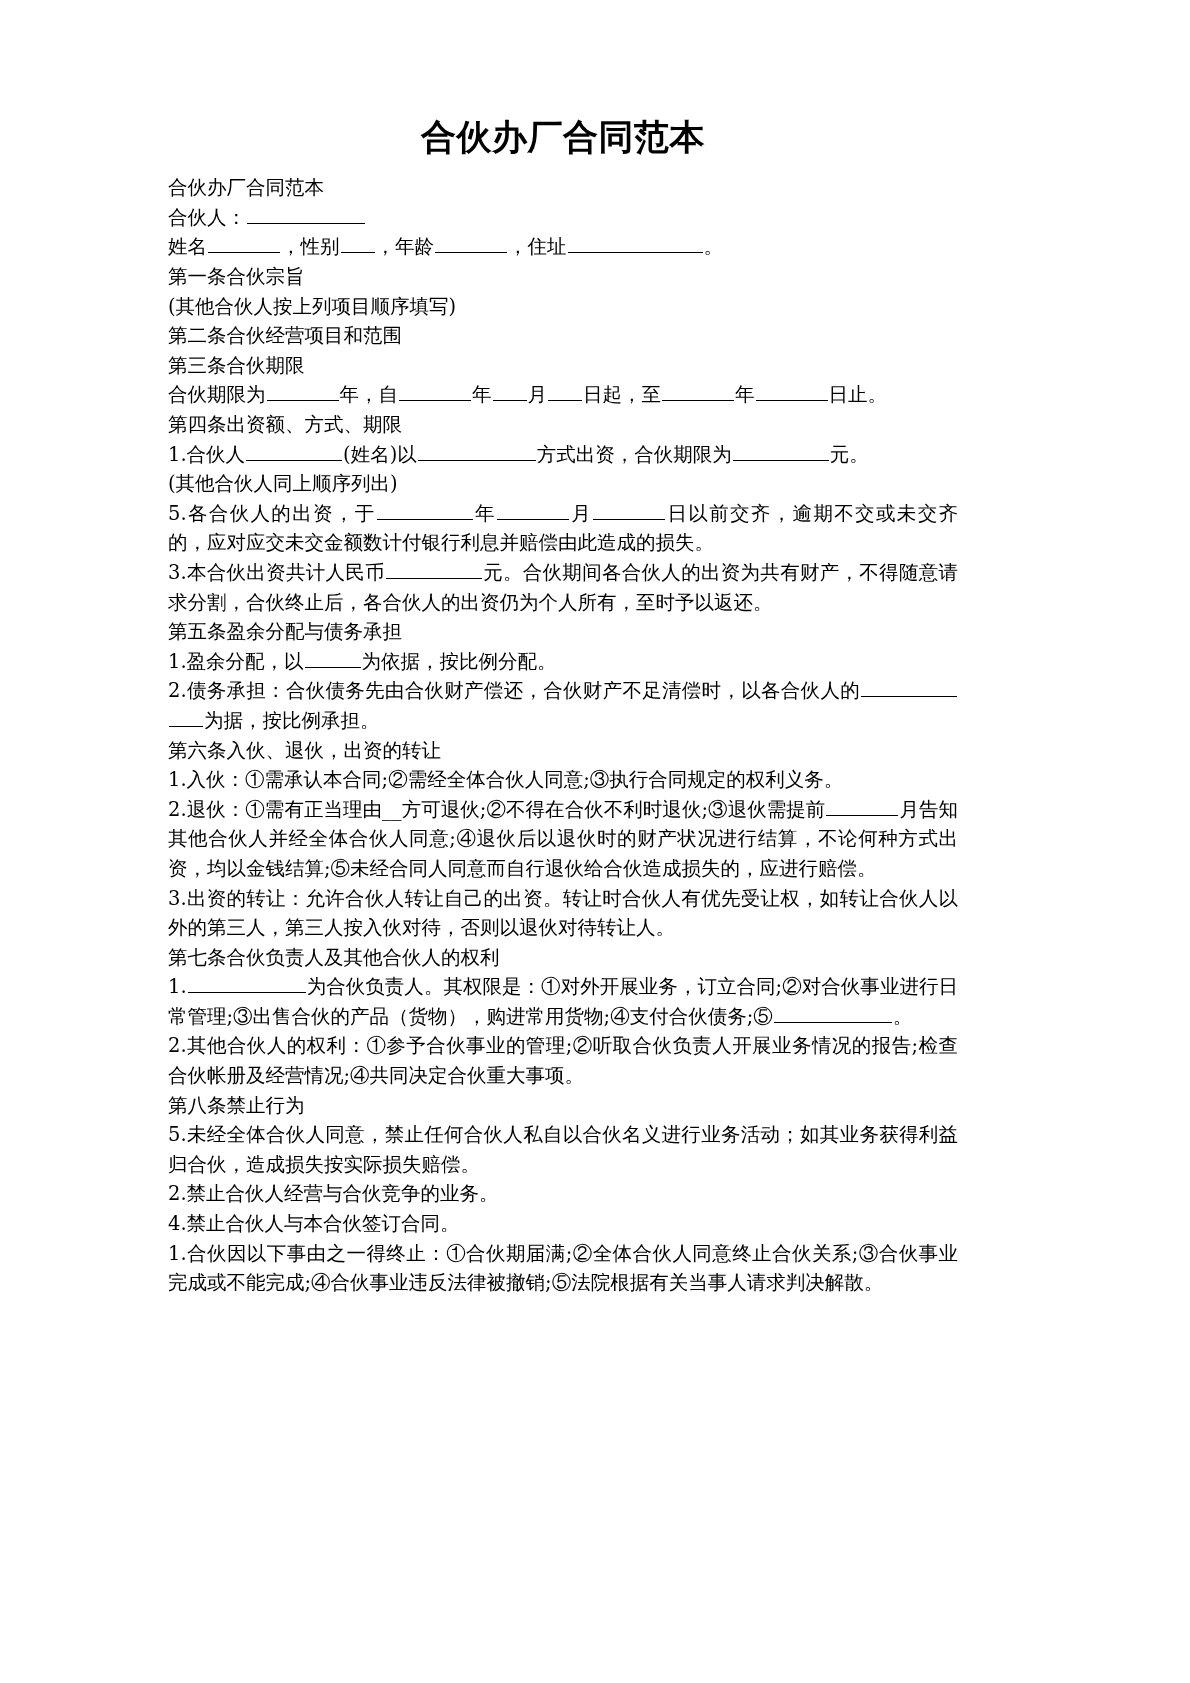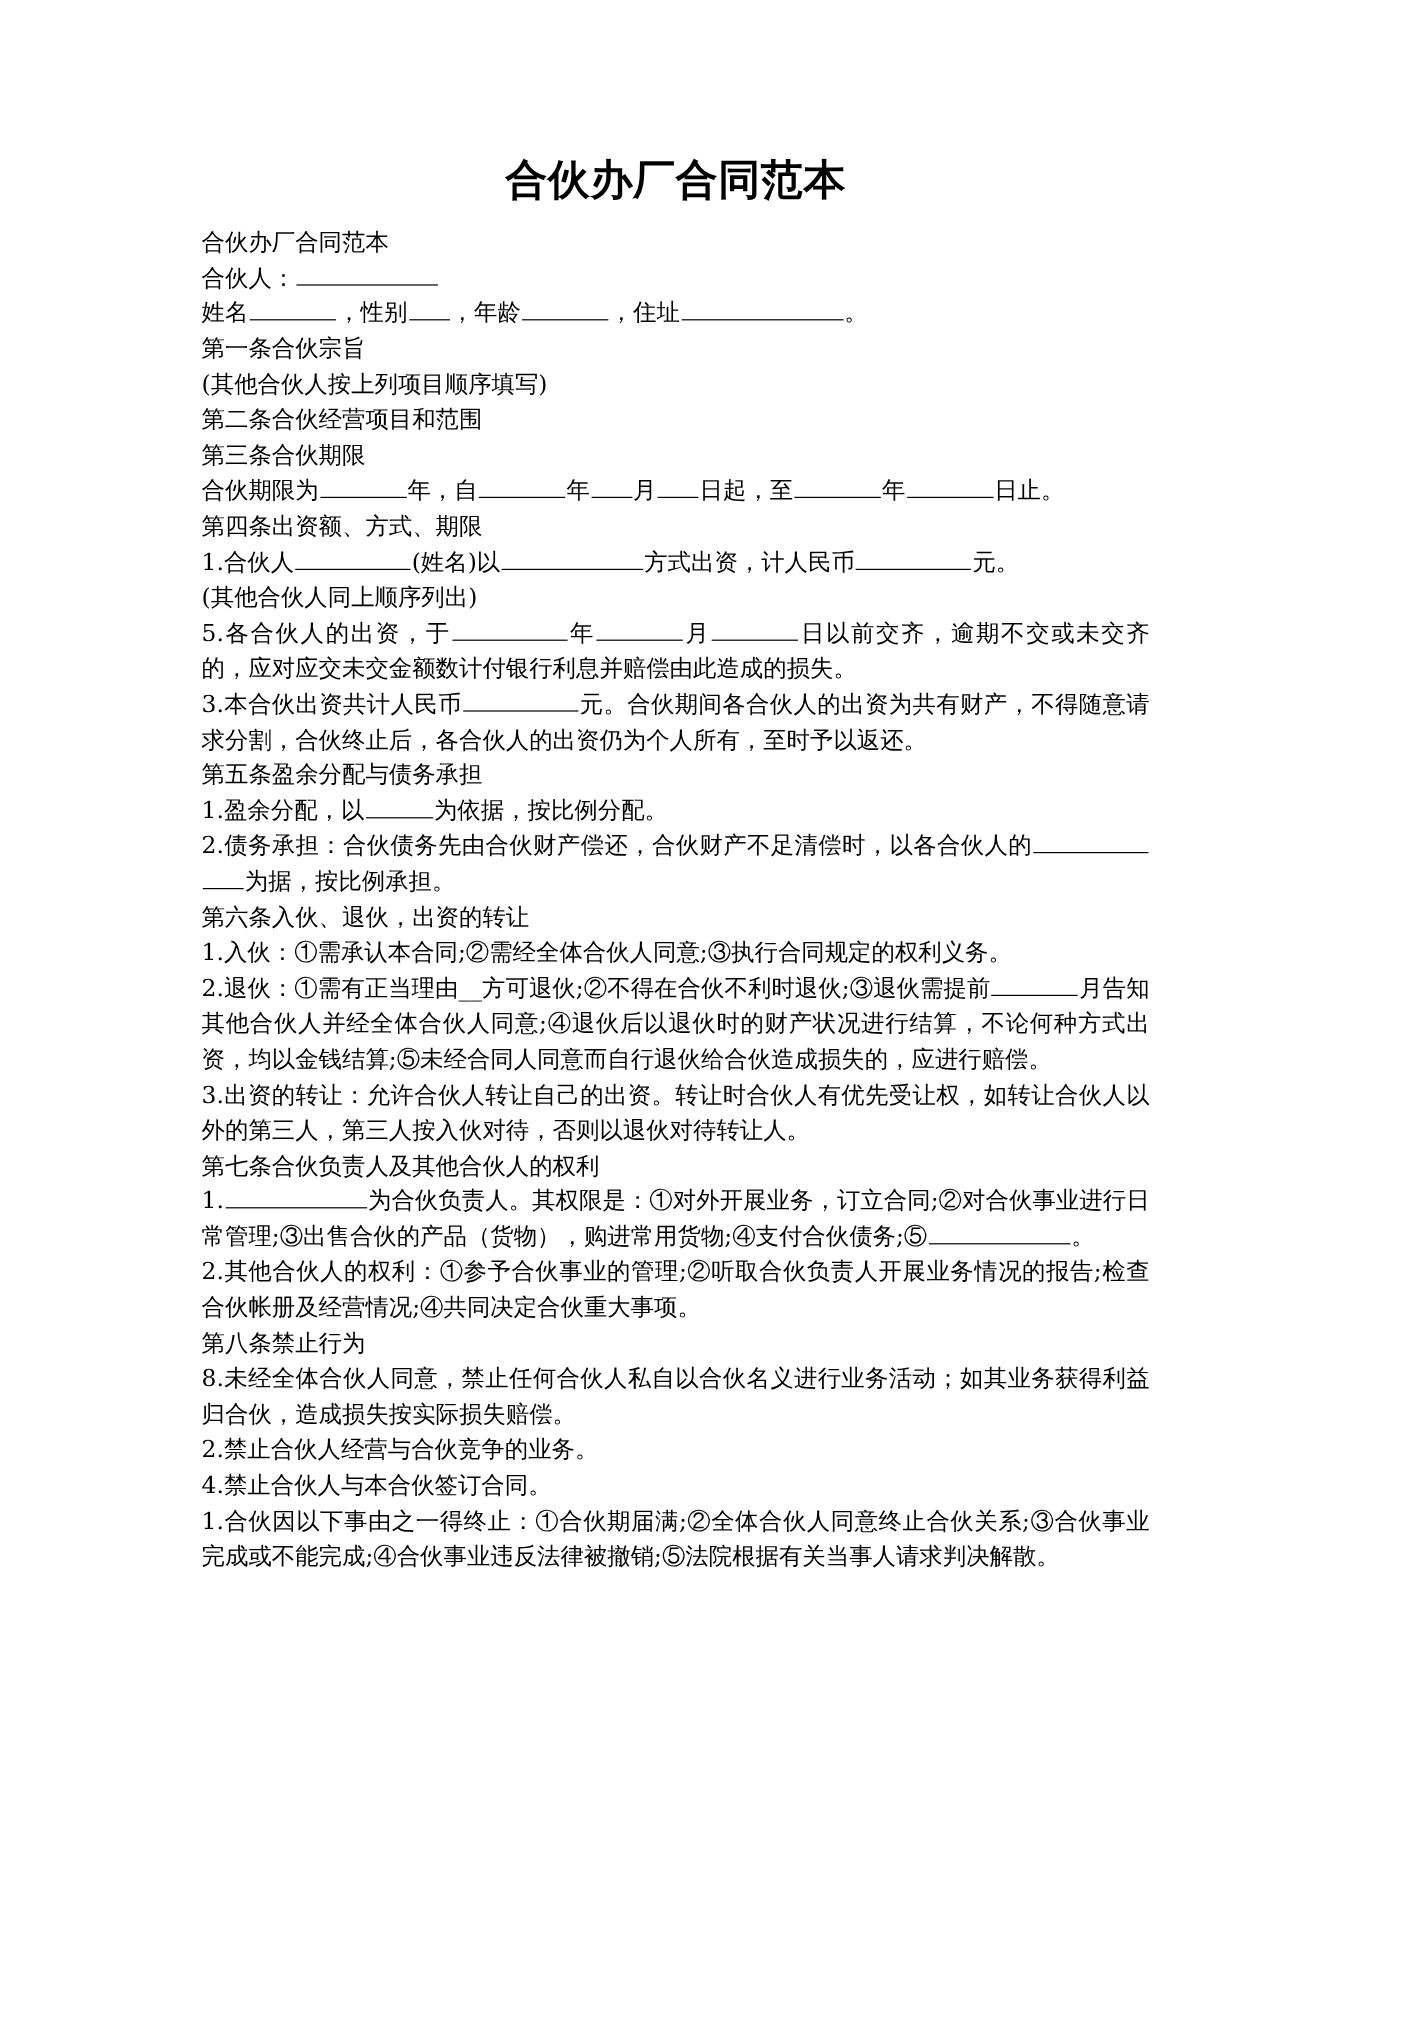--- a/index.html
+++ b/index.html
@@ -17,21 +17,21 @@
     width: 1190px;
     height: 1683px;
     margin: 0 auto;
     background: #ffffff;
     overflow: hidden;
     box-sizing: border-box;
   }
   .doc-body {
     position: absolute;
     left: 168px;
-    top: 128px;
+    top: 114px;
     width: 790px;
   }
   .doc-title {
     text-align: center;
     font-size: 35px;
     font-weight: bold;
     line-height: 1.35;
     letter-spacing: 0.5px;
     margin: 0 0 12px 0;
     font-family: "DejaVu Sans", "Liberation Sans", sans-serif;
@@ -81,21 +81,21 @@
     <p class="para">(其他合伙人按上列项目顺序填写)</p>
 
     <p class="para">第二条合伙经营项目和范围</p>
 
     <p class="para">第三条合伙期限</p>
 
     <p class="para"><span>合伙期限为</span><span class="blank b-m"></span><span>年，自</span><span class="blank b-m"></span><span>年</span><span class="blank b-xs"></span><span>月</span><span class="blank b-xs"></span><span>日起，至</span><span class="blank b-m"></span><span>年</span><span class="blank b-m"></span><span>日止。</span></p>
 
     <p class="para">第四条出资额、方式、期限</p>
 
-    <p class="para"><span>1.合伙人</span><span class="blank b-l"></span><span>(姓名)以</span><span class="blank b-xl"></span><span>方式出资，计人民币</span><span class="blank b-l"></span><span>元。</span></p>
+    <p class="para"><span>1.合伙人</span><span class="blank b-l"></span><span>(姓名)以</span><span class="blank b-xl"></span><span>方式出资，合伙期限为</span><span class="blank b-l"></span><span>元。</span></p>
 
     <p class="para">(其他合伙人同上顺序列出)</p>
 
     <p class="para spread"><span>5.各合伙人的出资，于</span><span class="blank b-l"></span><span>年</span><span class="blank b-m"></span><span>月</span><span class="blank b-m"></span><span>日以前交齐，逾期不交或未交齐的，应对应交未交金额数计付银行利息并赔偿由此造成的损失。</span></p>
 
     <p class="para spread"><span>3.本合伙出资共计人民币</span><span class="blank b-l"></span><span>元。合伙期间各合伙人的出资为共有财产，不得随意请求分割，合伙终止后，各合伙人的出资仍为个人所有，至时予以返还。</span></p>
 
     <p class="para">第五条盈余分配与债务承担</p>
 
     <p class="para"><span>1.盈余分配，以</span><span class="blank b-s"></span><span>为依据，按比例分配。</span></p>
@@ -111,21 +111,21 @@
     <p class="para spread">3.出资的转让：允许合伙人转让自己的出资。转让时合伙人有优先受让权，如转让合伙人以外的第三人，第三人按入伙对待，否则以退伙对待转让人。</p>
 
     <p class="para">第七条合伙负责人及其他合伙人的权利</p>
 
     <p class="para spread"><span>1.</span><span class="blank b-xl"></span><span>为合伙负责人。其权限是：①对外开展业务，订立合同;②对合伙事业进行日常管理;③出售合伙的产品（货物），购进常用货物;④支付合伙债务;⑤</span><span class="blank b-xl"></span><span>。</span></p>
 
     <p class="para spread">2.其他合伙人的权利：①参予合伙事业的管理;②听取合伙负责人开展业务情况的报告;检查合伙帐册及经营情况;④共同决定合伙重大事项。</p>
 
     <p class="para">第八条禁止行为</p>
 
-    <p class="para spread">8.未经全体合伙人同意，禁止任何合伙人私自以合伙名义进行业务活动；如其业务获得利益归合伙，造成损失按实际损失赔偿。</p>
+    <p class="para spread">5.未经全体合伙人同意，禁止任何合伙人私自以合伙名义进行业务活动；如其业务获得利益归合伙，造成损失按实际损失赔偿。</p>
 
     <p class="para">2.禁止合伙人经营与合伙竞争的业务。</p>
 
 
     <p class="para">4.禁止合伙人与本合伙签订合同。</p>
 
 
 
     <p class="para spread">1.合伙因以下事由之一得终止：①合伙期届满;②全体合伙人同意终止合伙关系;③合伙事业完成或不能完成;④合伙事业违反法律被撤销;⑤法院根据有关当事人请求判决解散。</p>
 

